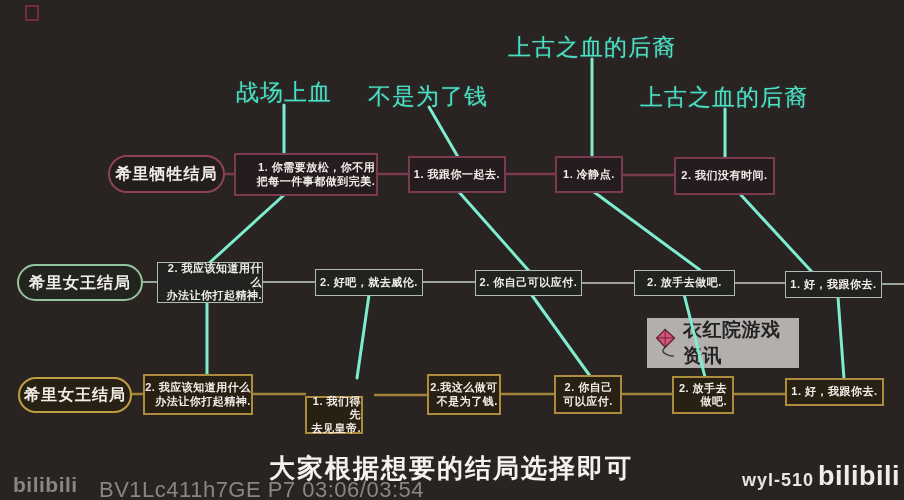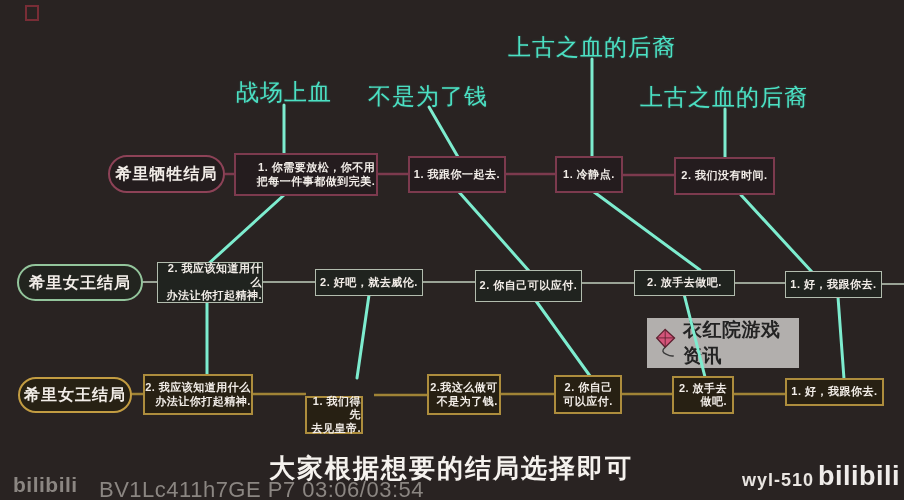--- a/index.html
+++ b/index.html
@@ -109,21 +109,21 @@
   <div class="box r1" style="left:234px;top:153px;width:144px;height:43px;padding-left:20px;">1. 你需要放松，你不用
 把每一件事都做到完美.</div>
   <div class="box r1" style="left:408px;top:156px;width:98px;height:37px;">1. 我跟你一起去.</div>
   <div class="box r1" style="left:555px;top:156px;width:68px;height:37px;">1. 冷静点.</div>
   <div class="box r1" style="left:674px;top:157px;width:101px;height:38px;">2. 我们没有时间.</div>
 
   <div class="box pill r2" style="left:17px;top:264px;width:126px;height:37px;">希里女王结局</div>
   <div class="box r2" style="left:157px;top:262px;width:106px;height:41px;">2. 我应该知道用什么
 办法让你打起精神.</div>
   <div class="box r2" style="left:315px;top:269px;width:108px;height:27px;">2. 好吧，就去威伦.</div>
-  <div class="box r2" style="left:475px;top:270px;width:107px;height:32px;">2. 你自己可以应付.</div>
+  <div class="box r2" style="left:475px;top:270px;width:107px;height:26px;">2. 你自己可以应付.</div>
   <div class="box r2" style="left:634px;top:270px;width:101px;height:26px;">2. 放手去做吧.</div>
   <div class="box r2" style="left:785px;top:271px;width:97px;height:27px;">1. 好，我跟你去.</div>
 
   <div class="box pill r3" style="left:18px;top:377px;width:114px;height:36px;">希里女王结局</div>
   <div class="box r3" style="left:143px;top:374px;width:110px;height:41px;">2. 我应该知道用什么
 办法让你打起精神.</div>
   <div class="box r3" style="left:305px;top:376px;width:58px;height:38px;margin-top:20px;">1. 我们得先
 去见皇帝.</div>
   <div class="box r3" style="left:427px;top:374px;width:74px;height:41px;">2.我这么做可
 不是为了钱.</div>

